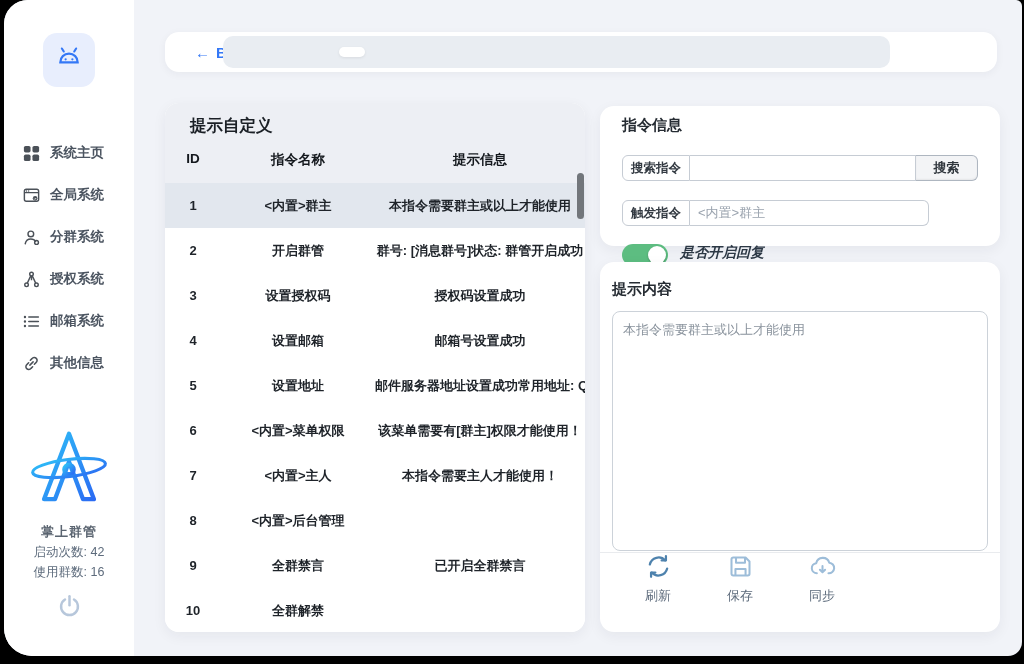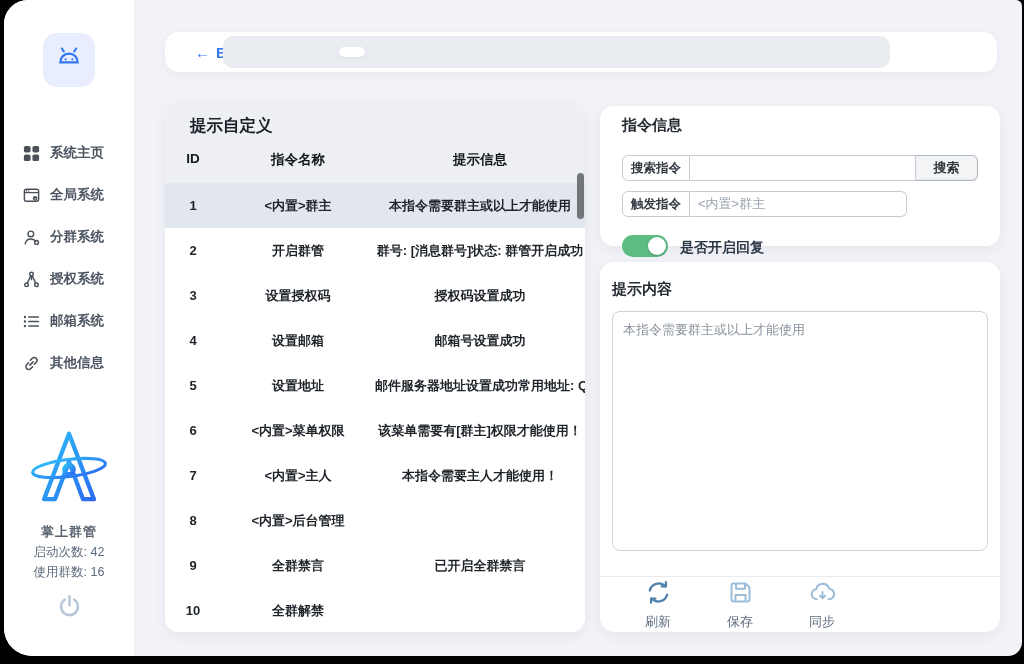--- a/index.html
+++ b/index.html
@@ -55,44 +55,44 @@
   .trow span { text-align:center; white-space:nowrap; overflow:hidden; }
   .scroll-thumb { position:absolute; right:1px; top:70px; width:7px; height:46px; border-radius:4px;
                   background:#72767b; cursor:pointer; }
 
   
   .info-card { position:absolute; left:596px; top:106px; width:400px; height:140px; background:#fff;
                border-radius:14px; padding:10px 22px; box-shadow:0 4px 14px rgba(31,41,55,.06); }
   .card-title { font-size:15px; font-weight:700; color:#262c33; }
   .igroup { display:flex; height:26px; }
   .igroup.search { margin-top:20px; }
-  .igroup.trigger { margin-top:10px; width:285px; }
+  .igroup.trigger { margin-top:19px; width:307px; }
   .ilabel { width:68px; border:1px solid #c6ccd4; border-radius:6px 0 0 6px; background:#fff;
             display:flex; align-items:center; justify-content:center;
             font-size:12.5px; font-weight:700; color:#333a42; }
   .igroup input { flex:1; min-width:0; border:1px solid #c6ccd4; border-left:none; background:#fff;
                   font:inherit; font-size:13px; padding:0 8px; outline:none; color:#3a424b; }
   .igroup.trigger input { border-radius:0 6px 6px 0; color:#9aa3ae; }
   .search-btn { width:62px; border:1px solid #aeb6c0; border-left:none; border-radius:0 6px 6px 0;
                 background:#f3f4f6; font-size:13px; font-weight:700; color:#2f353c; cursor:pointer;
                 box-shadow:inset 0 -1px 2px rgba(0,0,0,.06); }
-  .toggle-row { margin-top:18px; display:flex; align-items:flex-end; }
+  .toggle-row { margin-top:18px; display:flex; align-items:flex-start;font-style:italic; }
   .toggle { width:46px; height:22px; border-radius:12px; background:#5dbd81; position:relative;
             border:none; cursor:pointer; }
   .toggle .knob { position:absolute; right:2px; top:2px; width:18px; height:18px; border-radius:50%;
                   background:#fff; box-shadow:0 1px 2px rgba(0,0,0,.25); }
   .toggle-label { margin-left:12px; font-size:14px; font-weight:700; color:#2c3845; }
 
   .tip-card { position:absolute; left:596px; top:262px; width:400px; height:370px; background:#fff;
               border-radius:14px; padding:18px 12px; box-shadow:0 4px 14px rgba(31,41,55,.06); }
   .tip-card textarea { margin-top:12px; width:100%; height:240px; border:1px solid #ccd2d9;
               border-radius:8px; padding:9px 10px; font:inherit; font-size:13px; color:#8a939d;
               resize:none; outline:none; background:#fff; }
-  .actions { position:absolute; left:0; right:0; bottom:0; height:56px; border-top:1px solid #e9ebee;
-             display:flex; align-items:center; padding-left:34px; gap:34px; }
+  .actions { position:absolute; left:0; right:0; bottom:0; height:80px; border-top:1px solid #e9ebee;
+             display:flex; align-items:flex-start; padding-left:34px; gap:34px; }
   .action-btn { display:flex; flex-direction:column; align-items:center; gap:4px; width:48px;
                 background:none; border:none; cursor:pointer; }
   .action-btn svg { width:27px; height:27px; }
   .action-label { font-size:13px; color:#5d6b7c; }
 </style>
 </head>
 <body>
 
 <div class="app">
 

